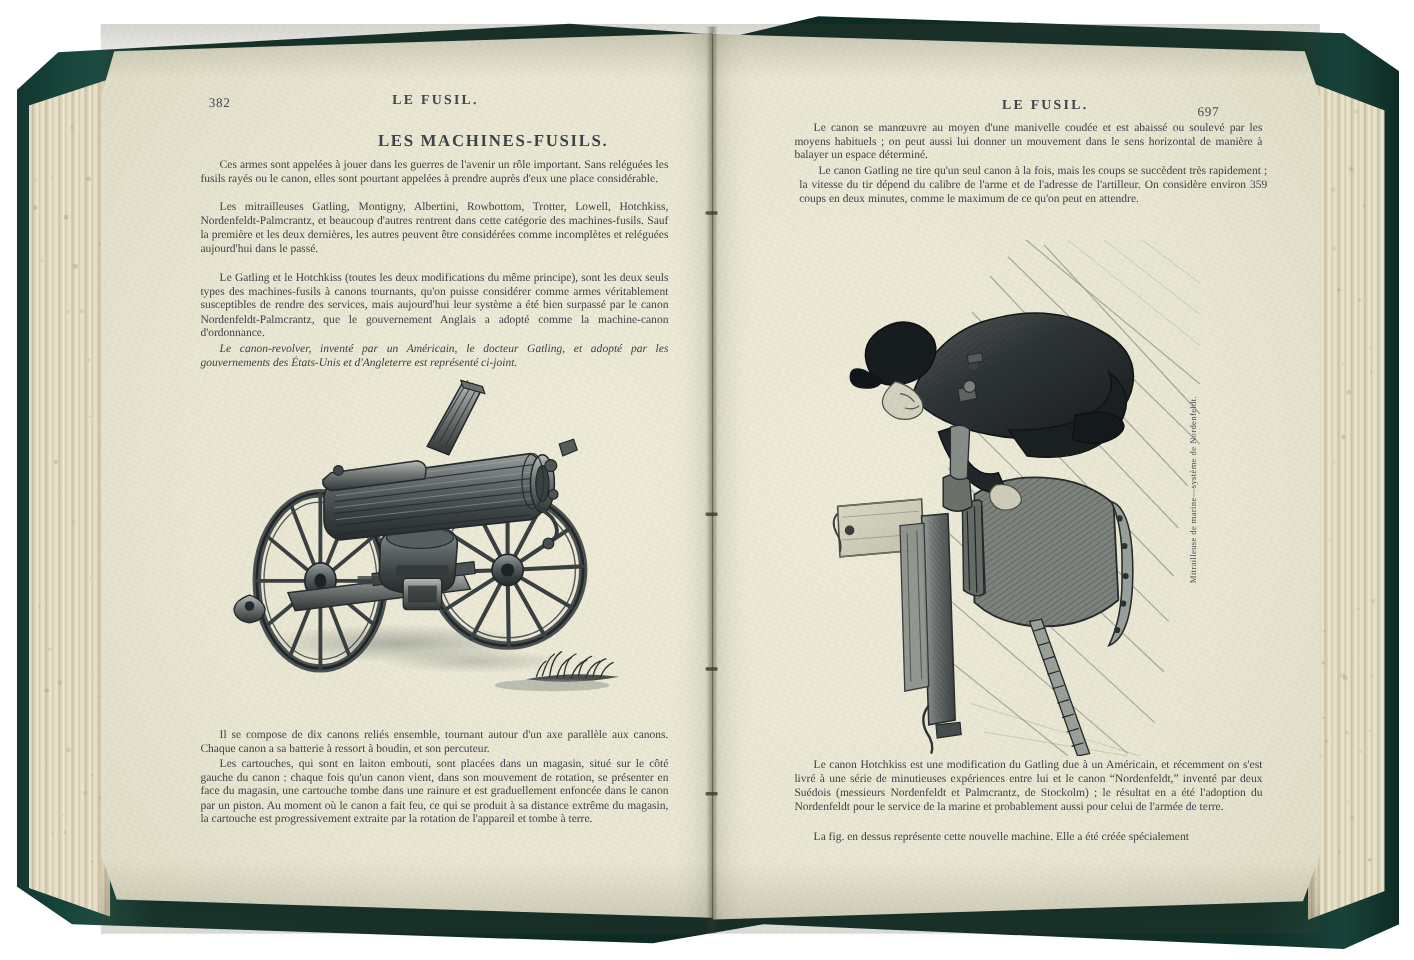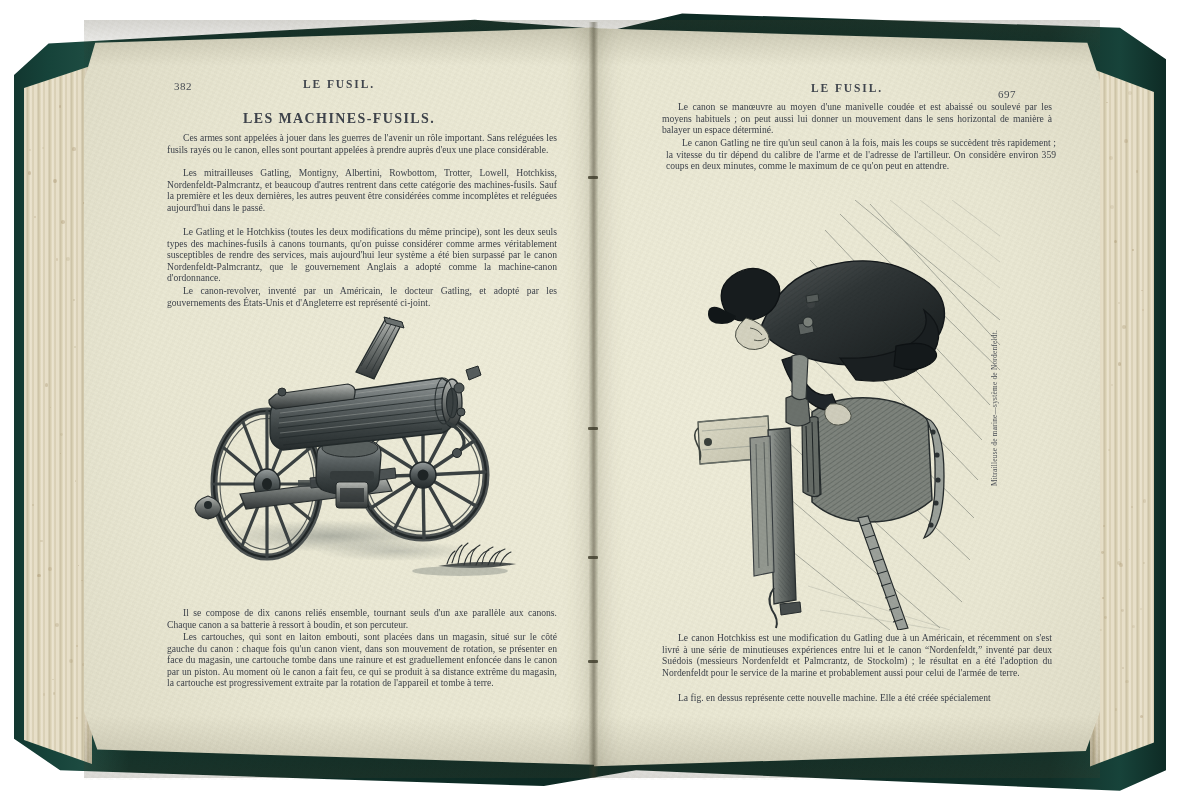--- a/index.html
+++ b/index.html
@@ -56,21 +56,21 @@
   }
 
   
   .gutter{
     position:absolute;left:589px;top:22px;width:9px;height:756px;
     background:linear-gradient(90deg,rgba(80,76,52,.05),rgba(60,56,38,.38) 45%,rgba(60,56,38,.42) 55%,rgba(80,76,52,.05));
   }
   .stitch{position:absolute;left:588px;width:10px;height:3px;background:#3a3727;opacity:.78;border-radius:1px;}
 
   
-  .page{position:absolute;color:#3b4048;}
+  .page{position:absolute;color:#3b4048;padding-left:48px;}
   .run-head{
     position:absolute;font-size:11.5px;letter-spacing:1.9px;font-weight:600;
     color:#41464e;text-align:center;
   }
   .folio{position:absolute;font-size:11px;letter-spacing:.5px;color:#474c53;}
   .sect-title{
     position:absolute;font-size:14px;letter-spacing:1.4px;font-weight:600;color:#3e434b;
     text-align:center;width:100%;
   }
   .para{
@@ -195,21 +195,21 @@
       <div class="run-head" style="left:0;top:58px;width:100%;">LE FUSIL.</div>
 
       <div class="sect-title" style="top:91px;">LES  MACHINES-FUSILS.</div>
 
       <div class="para" style="left:83px;top:112px;width:390px;">Ces armes sont appelées à jouer dans les guerres de l'avenir un rôle important. Sans reléguées les fusils rayés ou le canon, elles sont pourtant appelées à prendre auprès d'eux une place considérable.</div>
 
       <div class="para" style="left:83px;top:147px;width:390px;">Les mitrailleuses Gatling, Montigny, Albertini, Rowbottom, Trotter, Lowell, Hotchkiss, Nordenfeldt-Palmcrantz, et beaucoup d'autres rentrent dans cette catégorie des machines-fusils. Sauf la première et les deux dernières, les autres peuvent être considérées comme incomplètes et reléguées aujourd'hui dans le passé.</div>
 
       <div class="para" style="left:83px;top:206px;width:390px;">Le Gatling et le Hotchkiss (toutes les deux modifications du même principe), sont les deux seuls types des machines-fusils à canons tournants, qu'on puisse considérer comme armes véritablement susceptibles de rendre des services, mais aujourd'hui leur système a été bien surpassé par le canon Nordenfeldt-Palmcrantz, que le gouvernement Anglais a adopté comme la machine-canon d'ordonnance.</div>
 
-      <div class="para" style="left:83px;top:265px;width:390px;">Le canon-revolver, inventé par un Américain, le docteur Gatling, et adopté par les gouvernements des États-Unis et d'Angleterre est représenté ci-joint.</div>
+      <div class="para" style="left:83px;top:265px;width:390px;font-style:italic;">Le canon-revolver, inventé par un Américain, le docteur Gatling, et adopté par les gouvernements des États-Unis et d'Angleterre est représenté ci-joint.</div>
 
       <div class="fig" style="left:96px;top:288px;width:380px;height:275px;">
         <svg viewBox="0 0 380 275" width="380" height="275" aria-hidden="true">
           <defs>
             <linearGradient id="mtl" x1="0" y1="0" x2="0" y2="1">
               <stop offset="0%" stop-color="#9aa0a0"></stop>
               <stop offset="38%" stop-color="#5e6566"></stop>
               <stop offset="70%" stop-color="#3a4142"></stop>
               <stop offset="100%" stop-color="#262c2d"></stop>
             </linearGradient>
@@ -347,21 +347,21 @@
               <path d="M314 256 q3 -13 11 -15"></path>
             <path d="M320 257 q4 -10 11 -13"></path>
               <path d="M267 256 q3 -10 8 -13"></path>
           </g>
           <path d="M258 258 q40 -7 78 -2 q-36 7 -78 2 Z" fill="#2f3536" opacity=".85"></path>
           <ellipse cx="280" cy="263" rx="48" ry="5" fill="#868c86" opacity=".45"></ellipse>
         </svg>
       </div>
 
 
-      <div class="para" style="left:83px;top:587px;width:390px;">Il se compose de dix canons reliés ensemble, tournant seuls d'un axe parallèle aux canons. Chaque canon a sa batterie à ressort à boudin, et son percuteur.</div>
+      <div class="para" style="left:83px;top:587px;width:390px;">Il se compose de dix canons reliés ensemble, tournant autour d'un axe parallèle aux canons. Chaque canon a sa batterie à ressort à boudin, et son percuteur.</div>
 
       <div class="para" style="left:83px;top:611px;width:390px;">Les cartouches, qui sont en laiton embouti, sont placées dans un magasin, situé sur le côté gauche du canon : chaque fois qu'un canon vient, dans son mouvement de rotation, se présenter en face du magasin, une cartouche tombe dans une rainure et est graduellement enfoncée dans le canon par un piston. Au moment où le canon a fait feu, ce qui se produit à sa distance extrême du magasin, la cartouche est progressivement extraite par la rotation de l'appareil et tombe à terre.</div>
 
     </div>
   </div>
 
   <div class="leaf leaf-right">
     <div class="page" style="left:0;top:0;width:100%;height:100%;">
 
       <div class="run-head" style="left:0;top:62px;width:100%;">LE FUSIL.</div>

